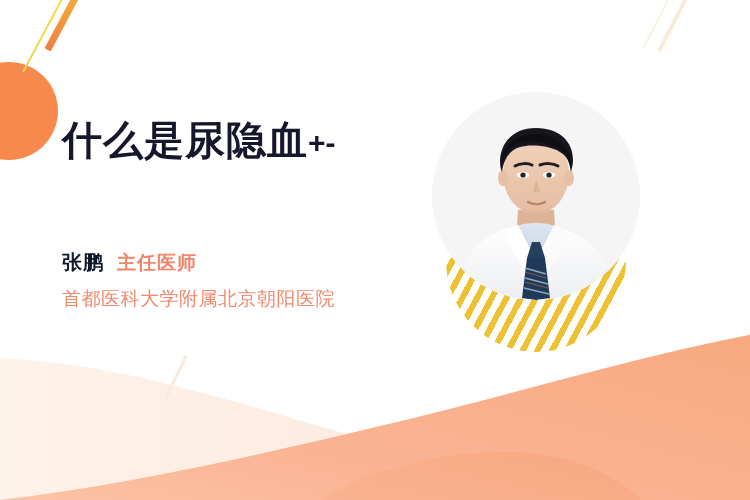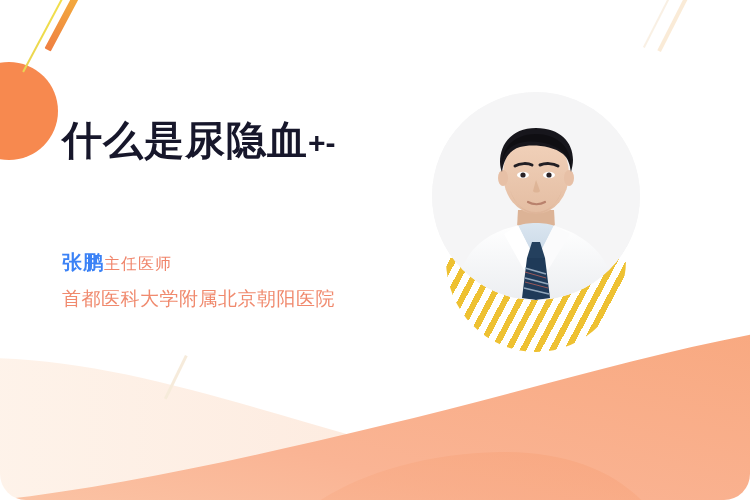--- a/index.html
+++ b/index.html
@@ -7,21 +7,20 @@
     padding: 0;
     background: #ffffff;
   }
   #canvas {
     position: relative;
     width: 750px;
     height: 500px;
     overflow: hidden;
     background: #ffffff;
     font-family: "Liberation Sans", "DejaVu Sans", sans-serif;
-    border-radius: 26px;
   }
 
   
   .layer { position: absolute; pointer-events: none; }
 
   
   .wave-cream {
     left: -20px;
     bottom: -40px;
     width: 820px;
@@ -156,28 +155,29 @@
 
   .doctor-line {
     position: absolute;
     left: 62px;
     top: 249px;
     white-space: nowrap;
   }
   .doctor-name {
     font-size: 20px;
     font-weight: 700;
-    color: #3b82f6;
+    color: #0f172a;
     letter-spacing: 1px;
   }
   .doctor-rank {
-    font-size: 16px;
-    font-weight: 400;
+    font-size: 19px;
+    font-weight: 700;
     color: #f0856b;
     letter-spacing: 1px;
+    margin-left: 13px;
   }
 
   .affiliation {
     position: absolute;
     left: 62px;
     top: 286px;
     font-size: 19px;
     line-height: 25px;
     font-weight: 400;
     color: #f08a6e;

